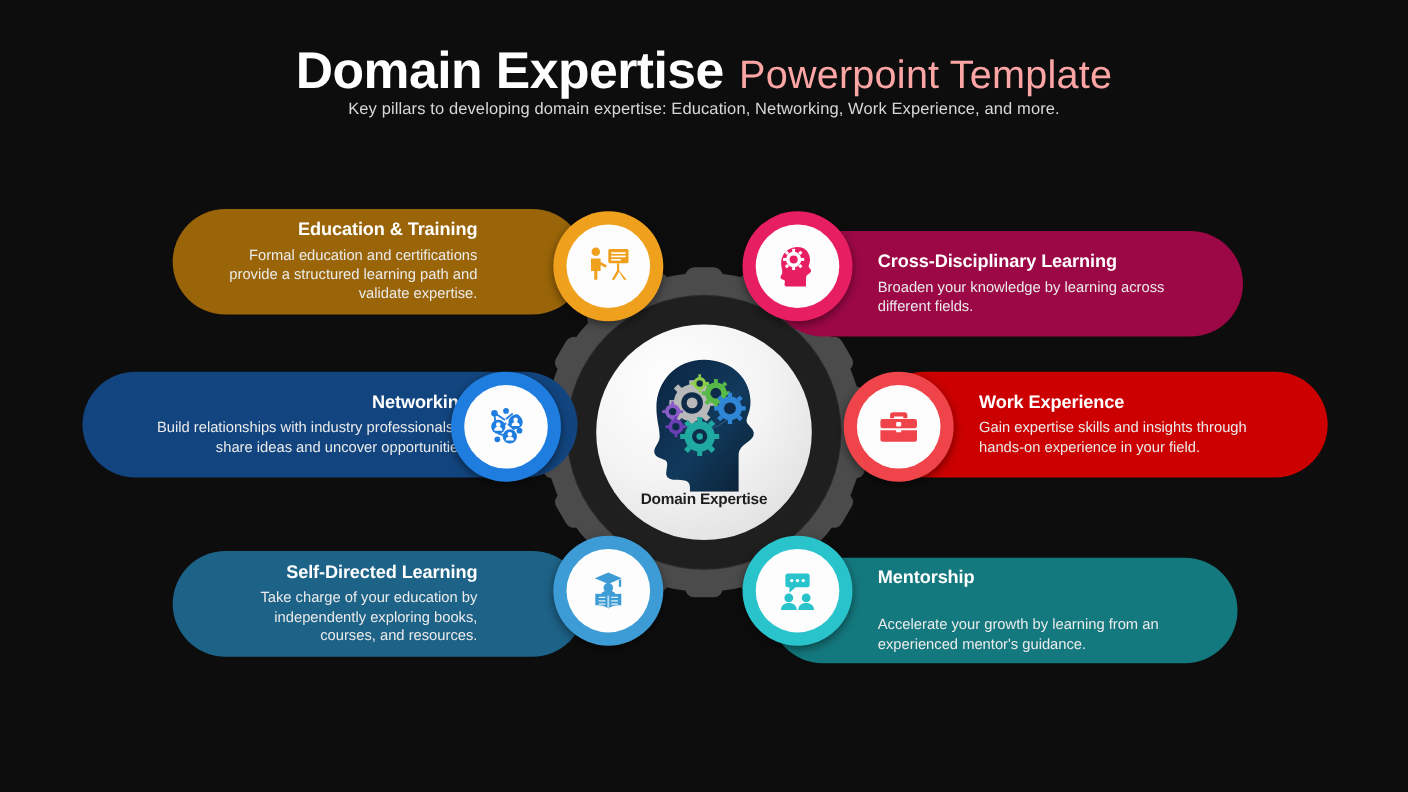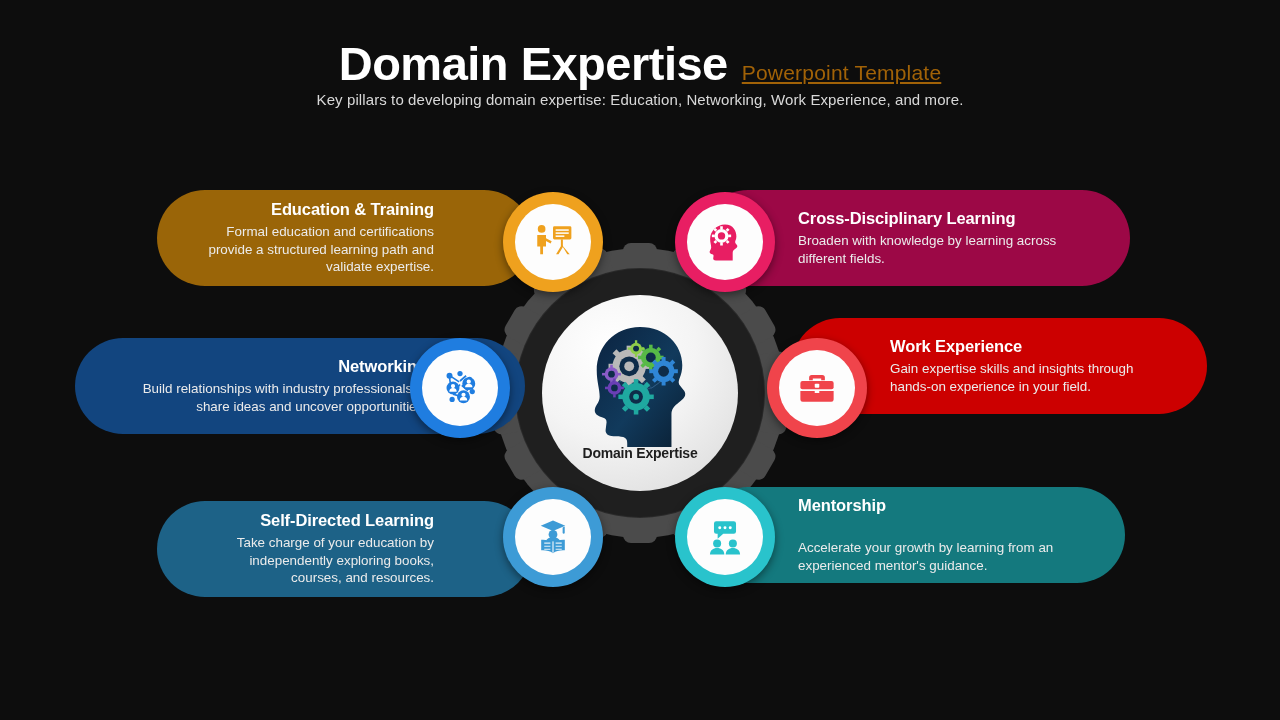--- a/index.html
+++ b/index.html
@@ -14,21 +14,21 @@
   .header { position:absolute; top:0; left:0; width:1280px; text-align:center; }
   .title-row {
     position:absolute; top:36px; left:0; width:1280px;
     display:flex; align-items:baseline; justify-content:center; gap:14px;
     white-space:nowrap;
   }
   .title-main {
     font-size:47px; font-weight:bold; color:#ffffff; letter-spacing:-0.5px;
   }
   .title-sub {
-    font-size:21px; font-weight:400; color:#a16207; letter-spacing:0.2px;text-decoration:underline;
+    font-size:36px; font-weight:400; color:#fca5a5; letter-spacing:0.2px;
   }
   .subtitle {
     position:absolute; top:91px; left:0; width:1280px;
     font-size:15px; color:#d8d8d8; letter-spacing:0.1px;
   }
 
   
   .hub { position:absolute; left:640px; top:393px; transform:translate(-50%,-50%); }
   .hub-cogring {
     position:absolute; left:50%; top:50%; transform:translate(-50%,-50%);
@@ -60,21 +60,21 @@
   }
 
   
   .pill {
     position:absolute; height:96px; border-radius:51px;
     display:flex; flex-direction:column; justify-content:center;
     z-index:1;
   }
   .pill-title { font-size:16.5px; font-weight:bold; color:#ffffff; letter-spacing:-0.1px; }
   .pill-desc  { font-size:13.4px; color:#ebebeb; line-height:1.32; margin-top:4px; }
-  .pill.right-text  { align-items:flex-start;  text-align:left; }
+  .pill.right-text  { align-items:flex-start;  text-align:left;margin-top:20px; }
   .pill.left-text   { align-items:flex-end;    text-align:right; }
 
   
   .badge {
     position:absolute; width:100px; height:100px; border-radius:50%;
     display:flex; align-items:center; justify-content:center;
     z-index:2;
     box-shadow:0 3px 9px rgba(0,0,0,0.45);
   }
   .badge-inner {
@@ -112,21 +112,21 @@
             <rect x="27" y="13" width="15" height="1.7"></rect>
             <rect x="27" y="16.5" width="10" height="1.7"></rect>
           </g>
           <rect x="33" y="21" width="2.3" height="8" fill="#efa11e"></rect>
           <path fill="#efa11e" d="M34 27l-6.5 11h2.8l5-8.3 5 8.3h2.8z"></path>
         </svg>
       </div>
     </div>
     <div class="pill right-text" style="background: rgb(156, 8, 70); top: 190px; left: 700px; width: 430px; padding-left: 98px; padding-right: 40px;">
       <div class="pill-title">Cross-Disciplinary Learning</div>
-      <div class="pill-desc">Broaden with knowledge by learning across different fields.</div>
+      <div class="pill-desc">Broaden your knowledge by learning across different fields.</div>
     </div>
     <div class="badge" style="background: rgb(232, 30, 99); top: 192px; left: 675px;">
       <div class="badge-inner">
         <svg viewBox="0 0 48 48">
           <path fill="#e81e63" d="M24 4C14.6 4 7 11.4 7 20.6c0 4 1.2 6.5 1.2 9.6 0 2.3-1.8 3.4-1.8 5.2 0 1.5 1.5 2.3 3 2.7 1.1.3 1.5.8 1.5 1.9l-.4 2.9c0 1.4 1.1 2.1 3 2.1h19.3v-8.4c0-2 .8-3 2.3-4.2 1.8-1.4 3-2.3 3-3.8 0-1.2-1.1-1.9-1.9-3-.7-.8-.7-1.5-.4-2.7.8-1.9 1.2-3.4 1.2-5.3C37 11.4 33.4 4 24 4z"></path>
           <g transform="translate(20,17)">
             <circle r="8" fill="#ffffff"></circle>
             <circle r="4.2" fill="#e81e63"></circle>
             <g fill="#ffffff">
               <rect x="-1.5" y="-11" width="3" height="3.4"></rect>

